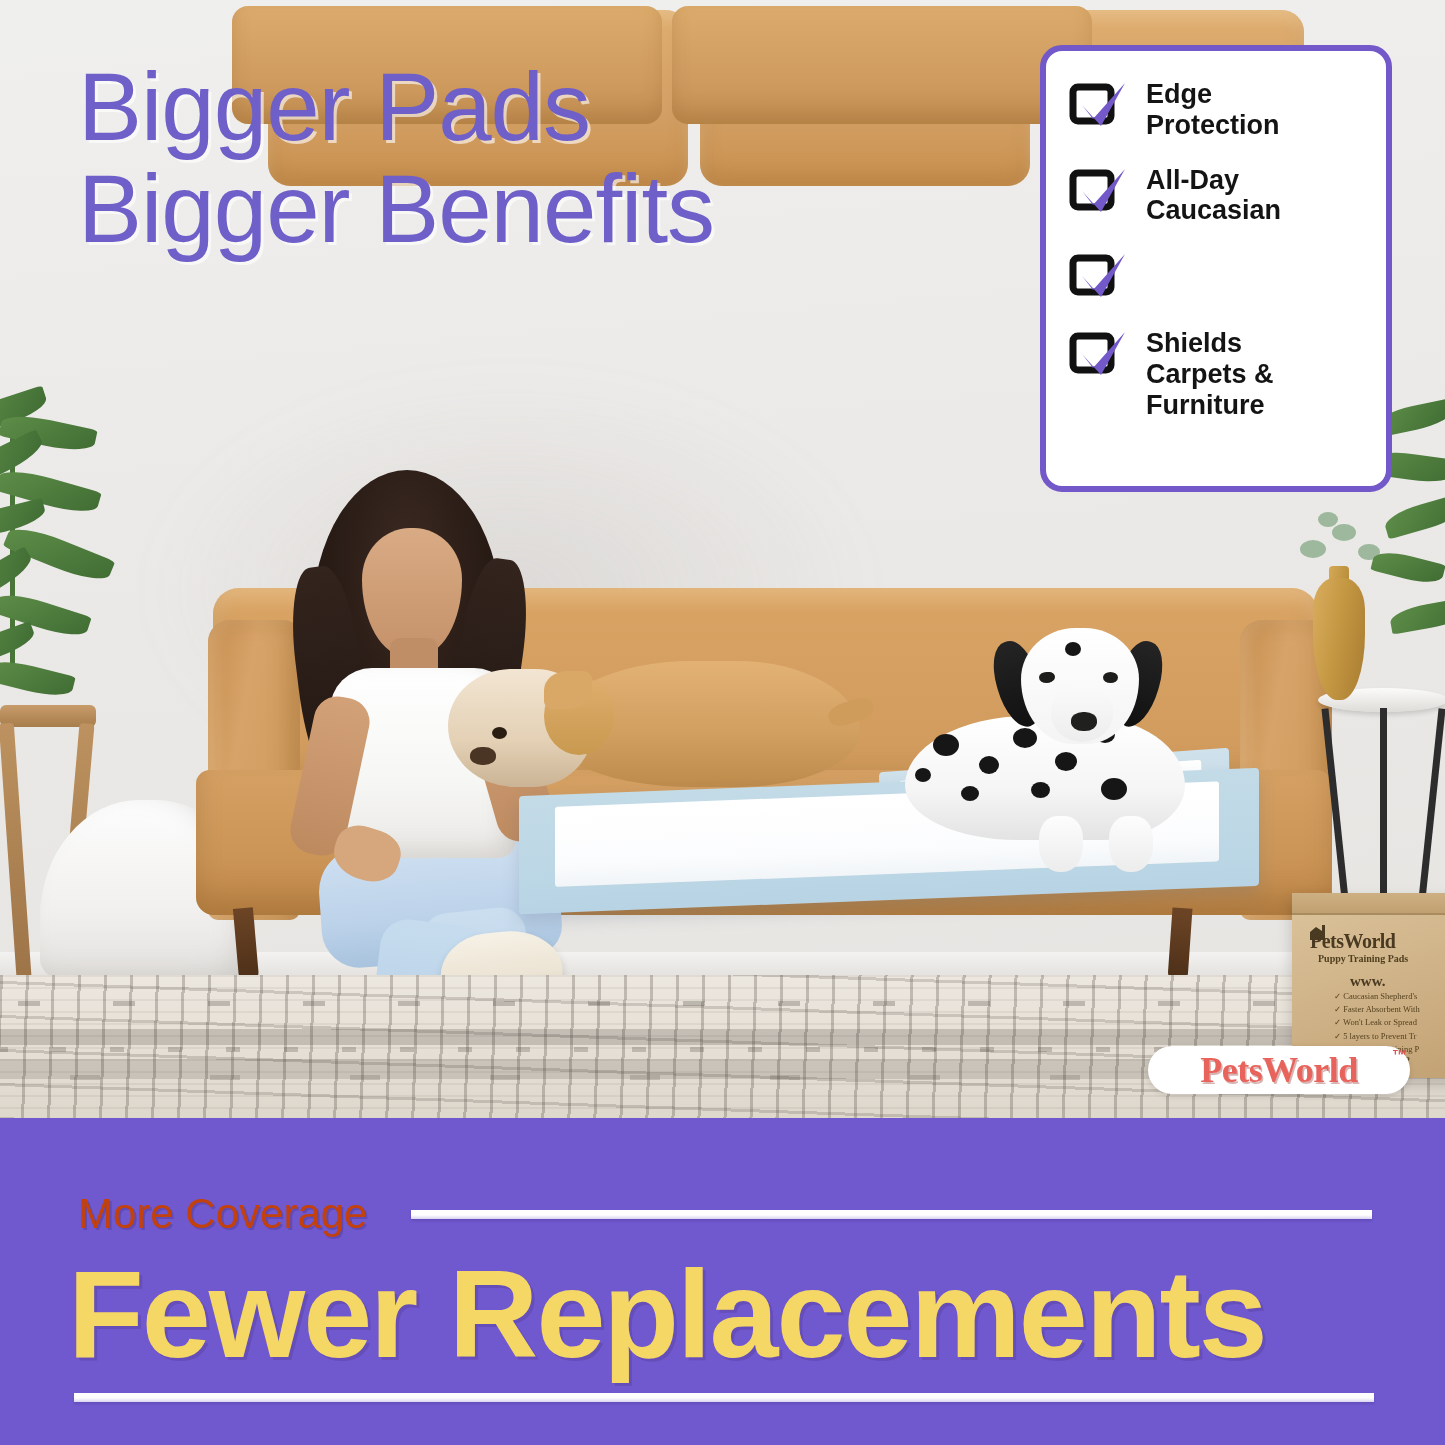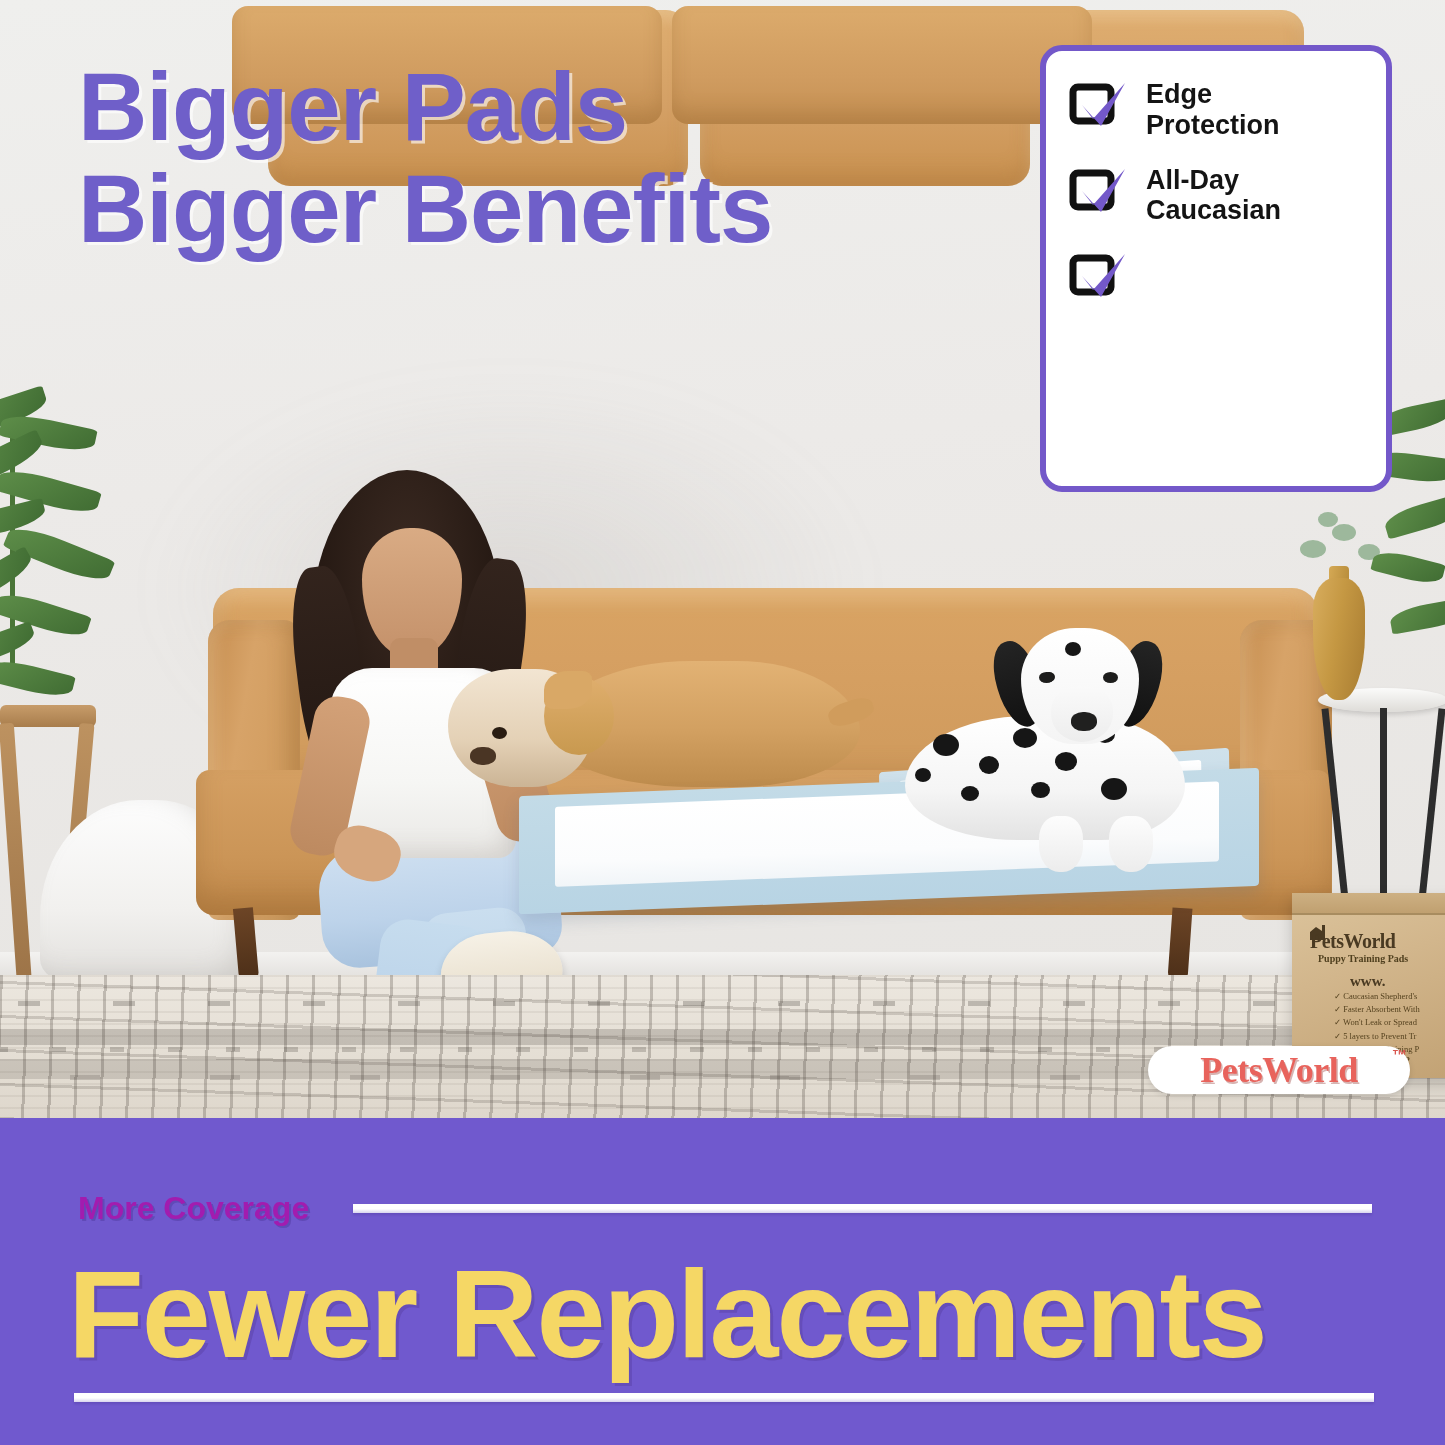--- a/index.html
+++ b/index.html
@@ -404,21 +404,21 @@
   }
   .box-dog-icon {
     position: absolute; left: 16px; top: 30px; width: 20px; height: 18px;
   }
 
   
   .headline {
     position: absolute;
     left: 78px; top: 56px;
     font-size: 96px;
-    font-weight: bold;
+    font-weight: normal;
     color: #6f5fc9;
     line-height: 1.06;
     letter-spacing: -1px;
     text-shadow: 3px 3px 0 rgba(255,255,255,.62);
     white-space: pre;
   }
 
   
   .card {
     position: absolute;
@@ -486,23 +486,23 @@
     background: #7059ce;
   }
   .banner-top-row {
     position: absolute;
     left: 78px; top: 1190px;
     width: 1294px;
     display: flex;
     align-items: center;
   }
   .banner-kicker {
-    font-size: 32px;
-    font-weight: bold;
-    color: #a21caf;
+    font-size: 42px;
+    font-weight: normal;
+    color: #c2410c;
     white-space: nowrap;
     text-shadow: 2px 2px 0 rgba(60,40,130,.30);
   }
   .banner-rule {
     flex: 1;
     height: 9px;
     background: linear-gradient(180deg,#ffffff 0%,#ffffff 55%,#d8d4ee 100%);
     margin-left: 44px;
     box-shadow: 0 2px 2px rgba(60,40,130,.22);
   }
@@ -698,20 +698,29 @@
 Caucasian</div>
     </div>
 
     <div class="feature-row">
       <svg class="check-icon" viewBox="0 0 62 54">
         <path d="M10 8 h28 a5 5 0 0 1 5 5 v24 a5 5 0 0 1 -5 5 h-28 a5 5 0 0 1 -5 -5 v-24 a5 5 0 0 1 5 -5 z" fill="none" stroke="#111111" stroke-width="7"></path>
         <path d="M14 26 L25 40 L57 4 L33 47 Z" fill="#7358c9"></path>
       </svg>
     </div>
 
+    <div class="feature-row">
+      <svg class="check-icon" viewBox="0 0 62 54">
+        <path d="M10 8 h28 a5 5 0 0 1 5 5 v24 a5 5 0 0 1 -5 5 h-28 a5 5 0 0 1 -5 -5 v-24 a5 5 0 0 1 5 -5 z" fill="none" stroke="#111111" stroke-width="7"></path>
+        <path d="M14 26 L25 40 L57 4 L33 47 Z" fill="#7358c9"></path>
+      </svg>
+      <div class="feature-label" style="white-space:pre-line">Shields
+Carpets &amp;
+Furniture</div>
+    </div>
 
   </div>
 
   <div class="logo-pill">
     <span class="logo-text">PetsWorld</span>
   </div>
   <span class="logo-tm">™</span>
 
   <div class="banner"></div>
   <div class="banner-top-row">

